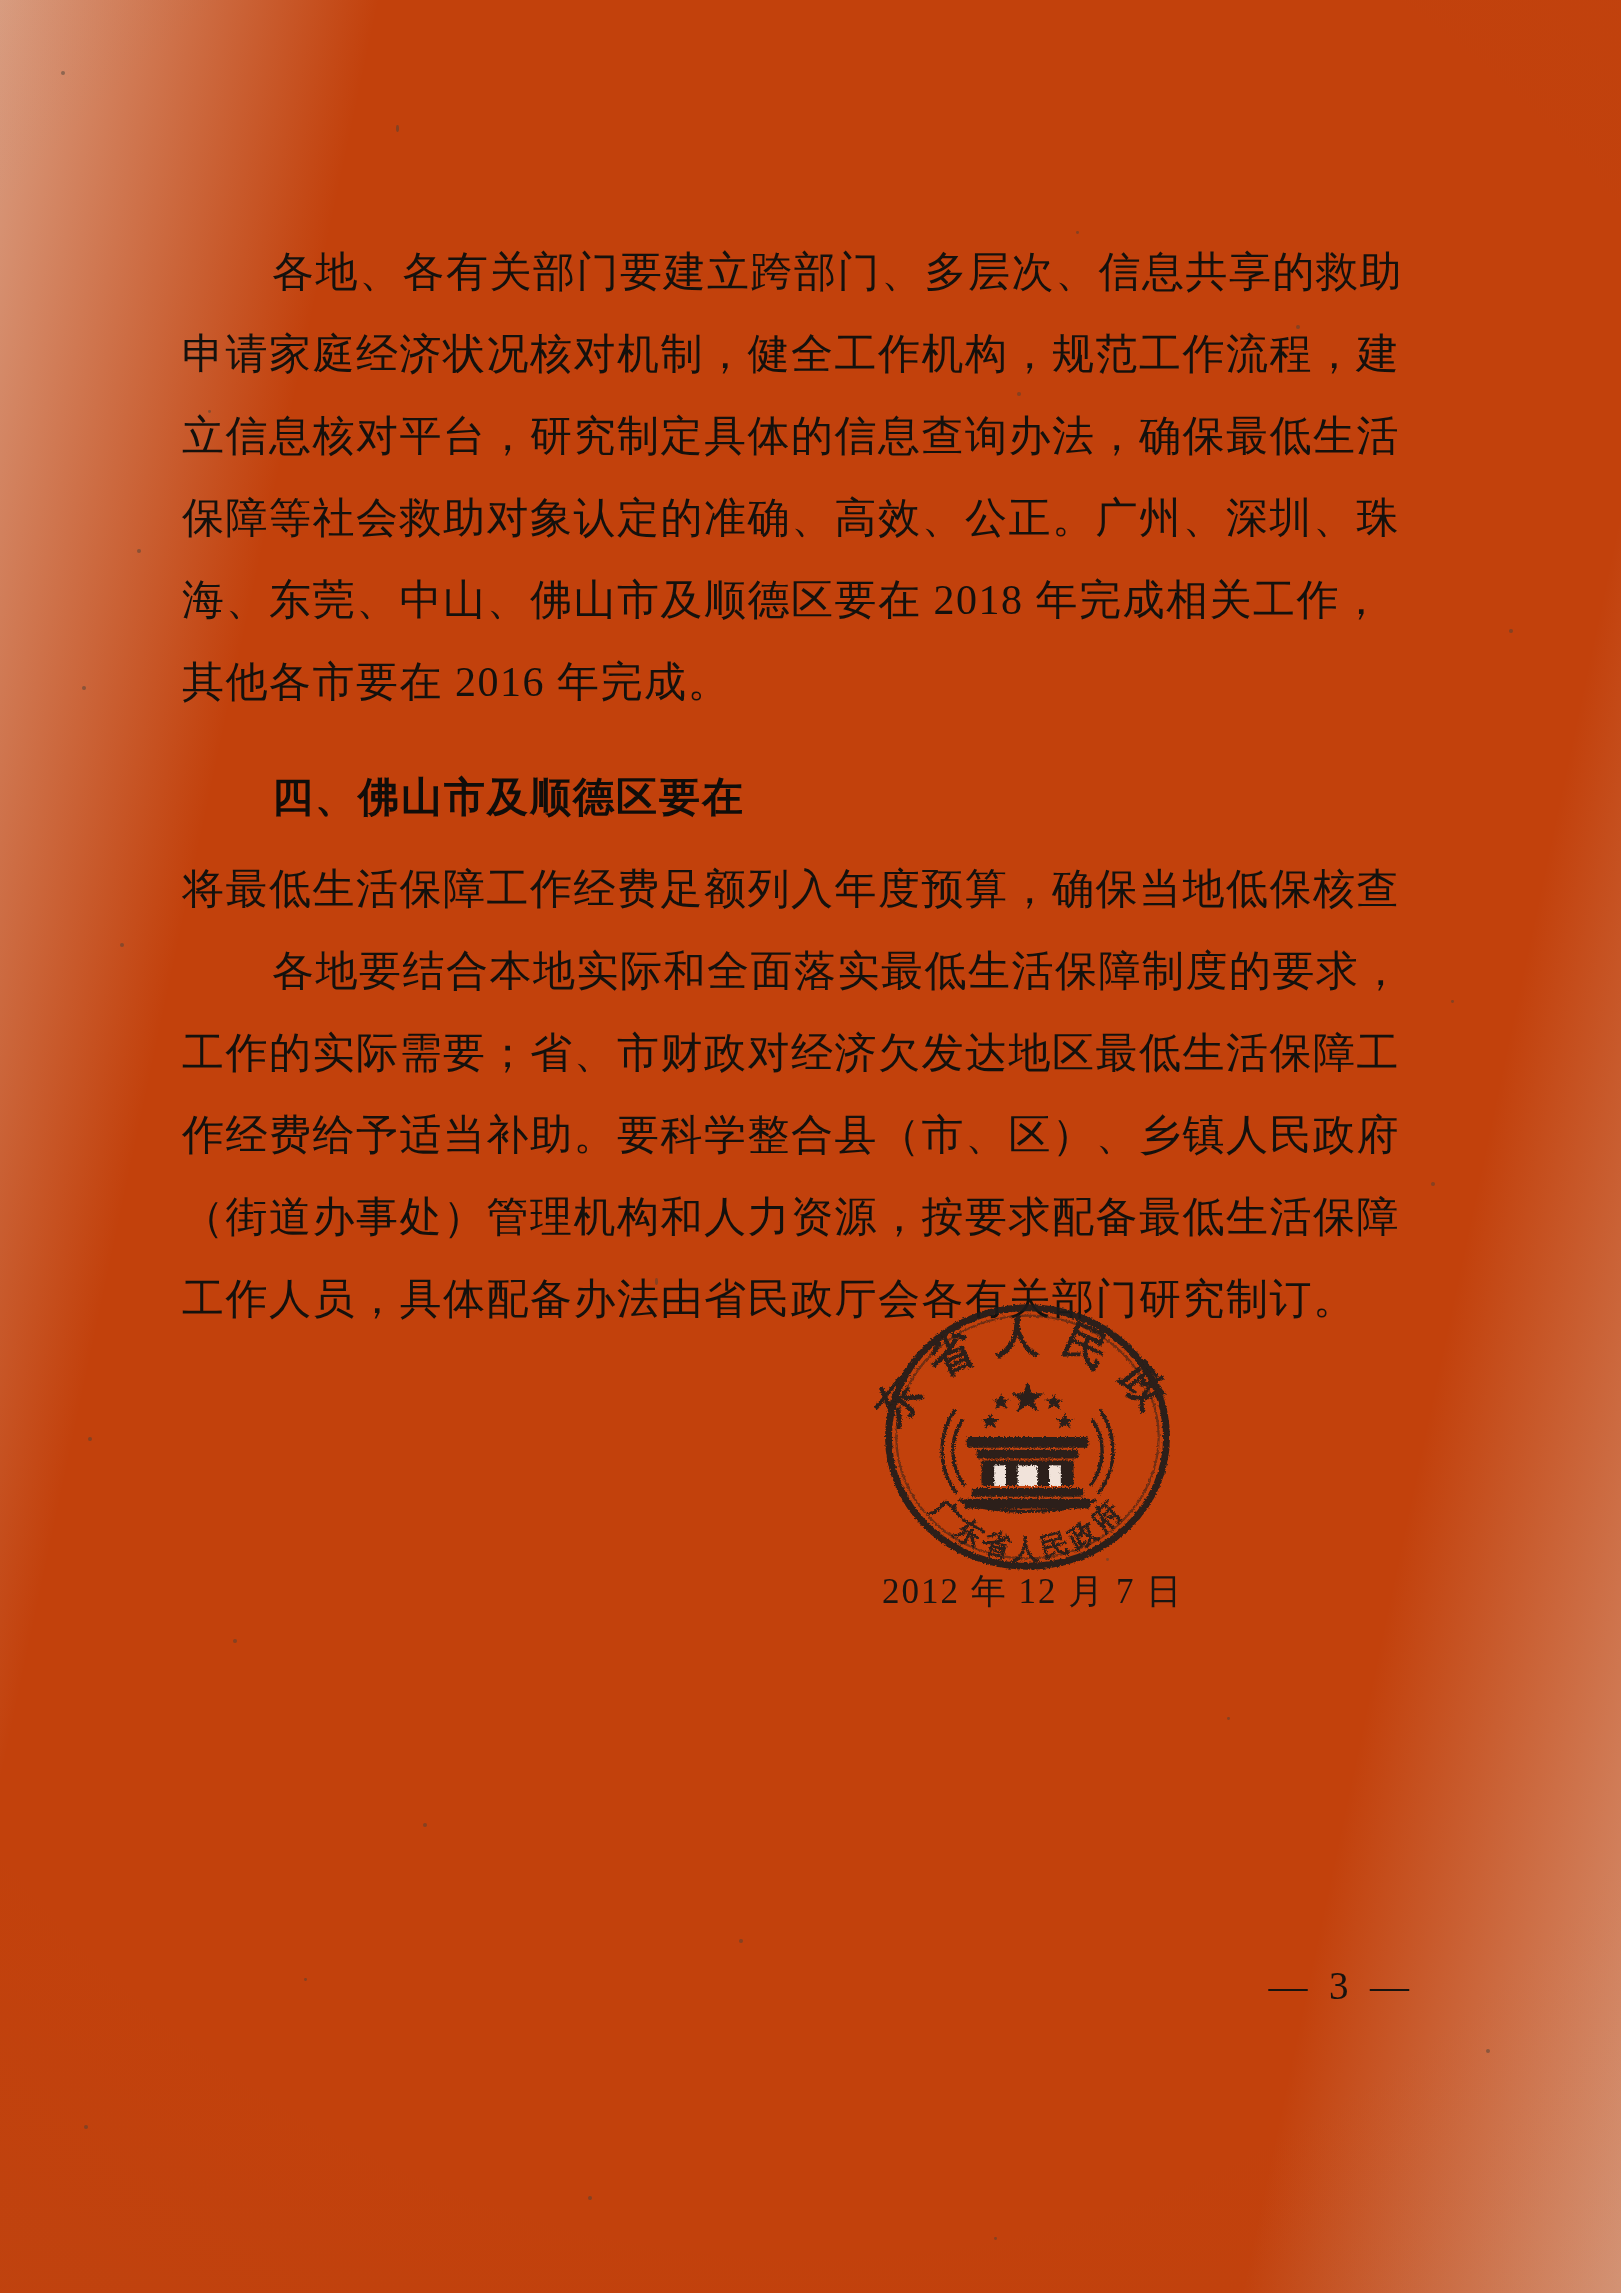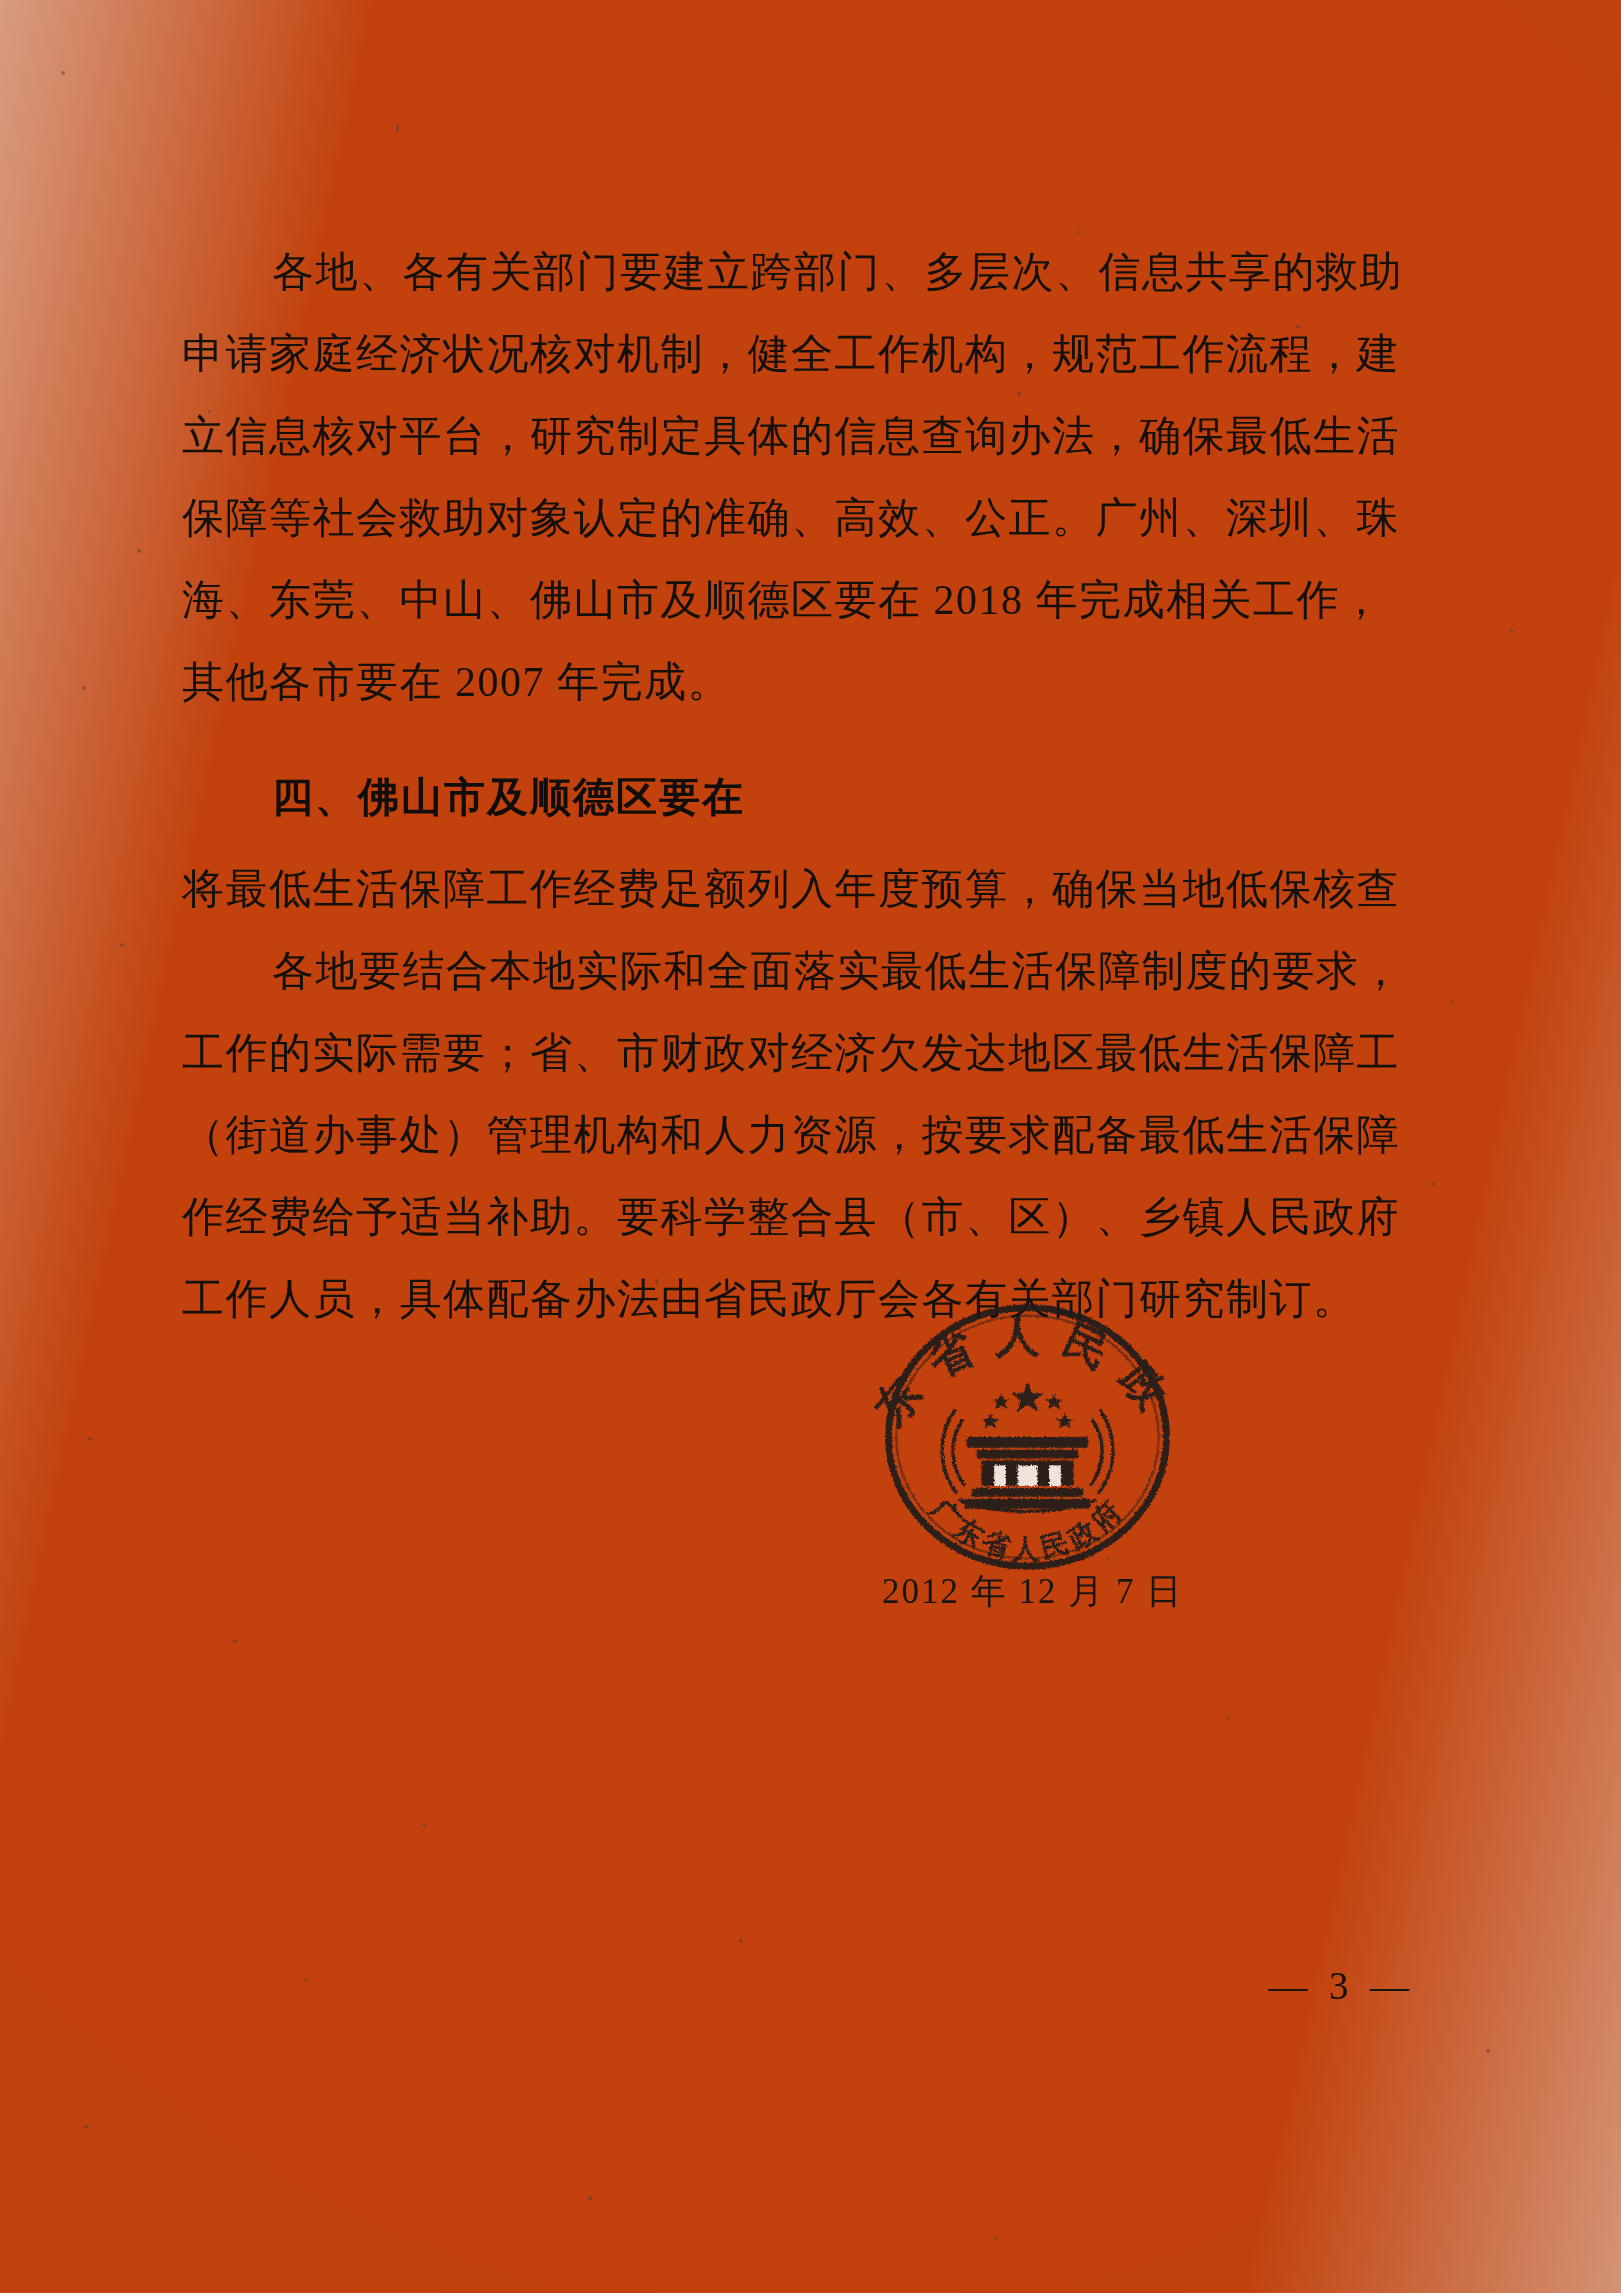--- a/index.html
+++ b/index.html
@@ -135,31 +135,31 @@
   </div>
 
   <div id="content">
 
     <div class="para" id="para-1">
       <span class="ln indent">各地、各有关部门要建立跨部门、多层次、信息共享的救助</span>
       <span class="ln">申请家庭经济状况核对机制，健全工作机构，规范工作流程，建</span>
       <span class="ln">立信息核对平台，研究制定具体的信息查询办法，确保最低生活</span>
       <span class="ln">保障等社会救助对象认定的准确、高效、公正。广州、深圳、珠</span>
       <span class="ln">海、东莞、中山、佛山市及顺德区要在 2018 年完成相关工作，</span>
-      <span class="ln">其他各市要在 2007 年完成。</span>
+      <span class="ln">其他各市要在 2016 年完成。</span>
     </div>
 
     <div class="section-heading">四、佛山市及顺德区要在</div>
 
     <div class="para" id="para-2">
       <span class="ln">将最低生活保障工作经费足额列入年度预算，确保当地低保核查</span>
       <span class="ln indent">各地要结合本地实际和全面落实最低生活保障制度的要求，</span>
       <span class="ln">工作的实际需要；省、市财政对经济欠发达地区最低生活保障工</span>
+      <span class="ln">作经费给予适当补助。要科学整合县（市、区）、乡镇人民政府</span>
       <span class="ln">（街道办事处）管理机构和人力资源，按要求配备最低生活保障</span>
-      <span class="ln">作经费给予适当补助。要科学整合县（市、区）、乡镇人民政府</span>
       <span class="ln">工作人员，具体配备办法由省民政厅会各有关部门研究制订。</span>
     </div>
 
   </div>
 
   <div id="seal-block">
 
     <svg id="seal" viewBox="0 0 372 288" xmlns="http://www.w3.org/2000/svg">
       <defs>
         <path id="arcTop" d="M 46,166 A 142,132 0 0 1 326,166" fill="none"></path>

